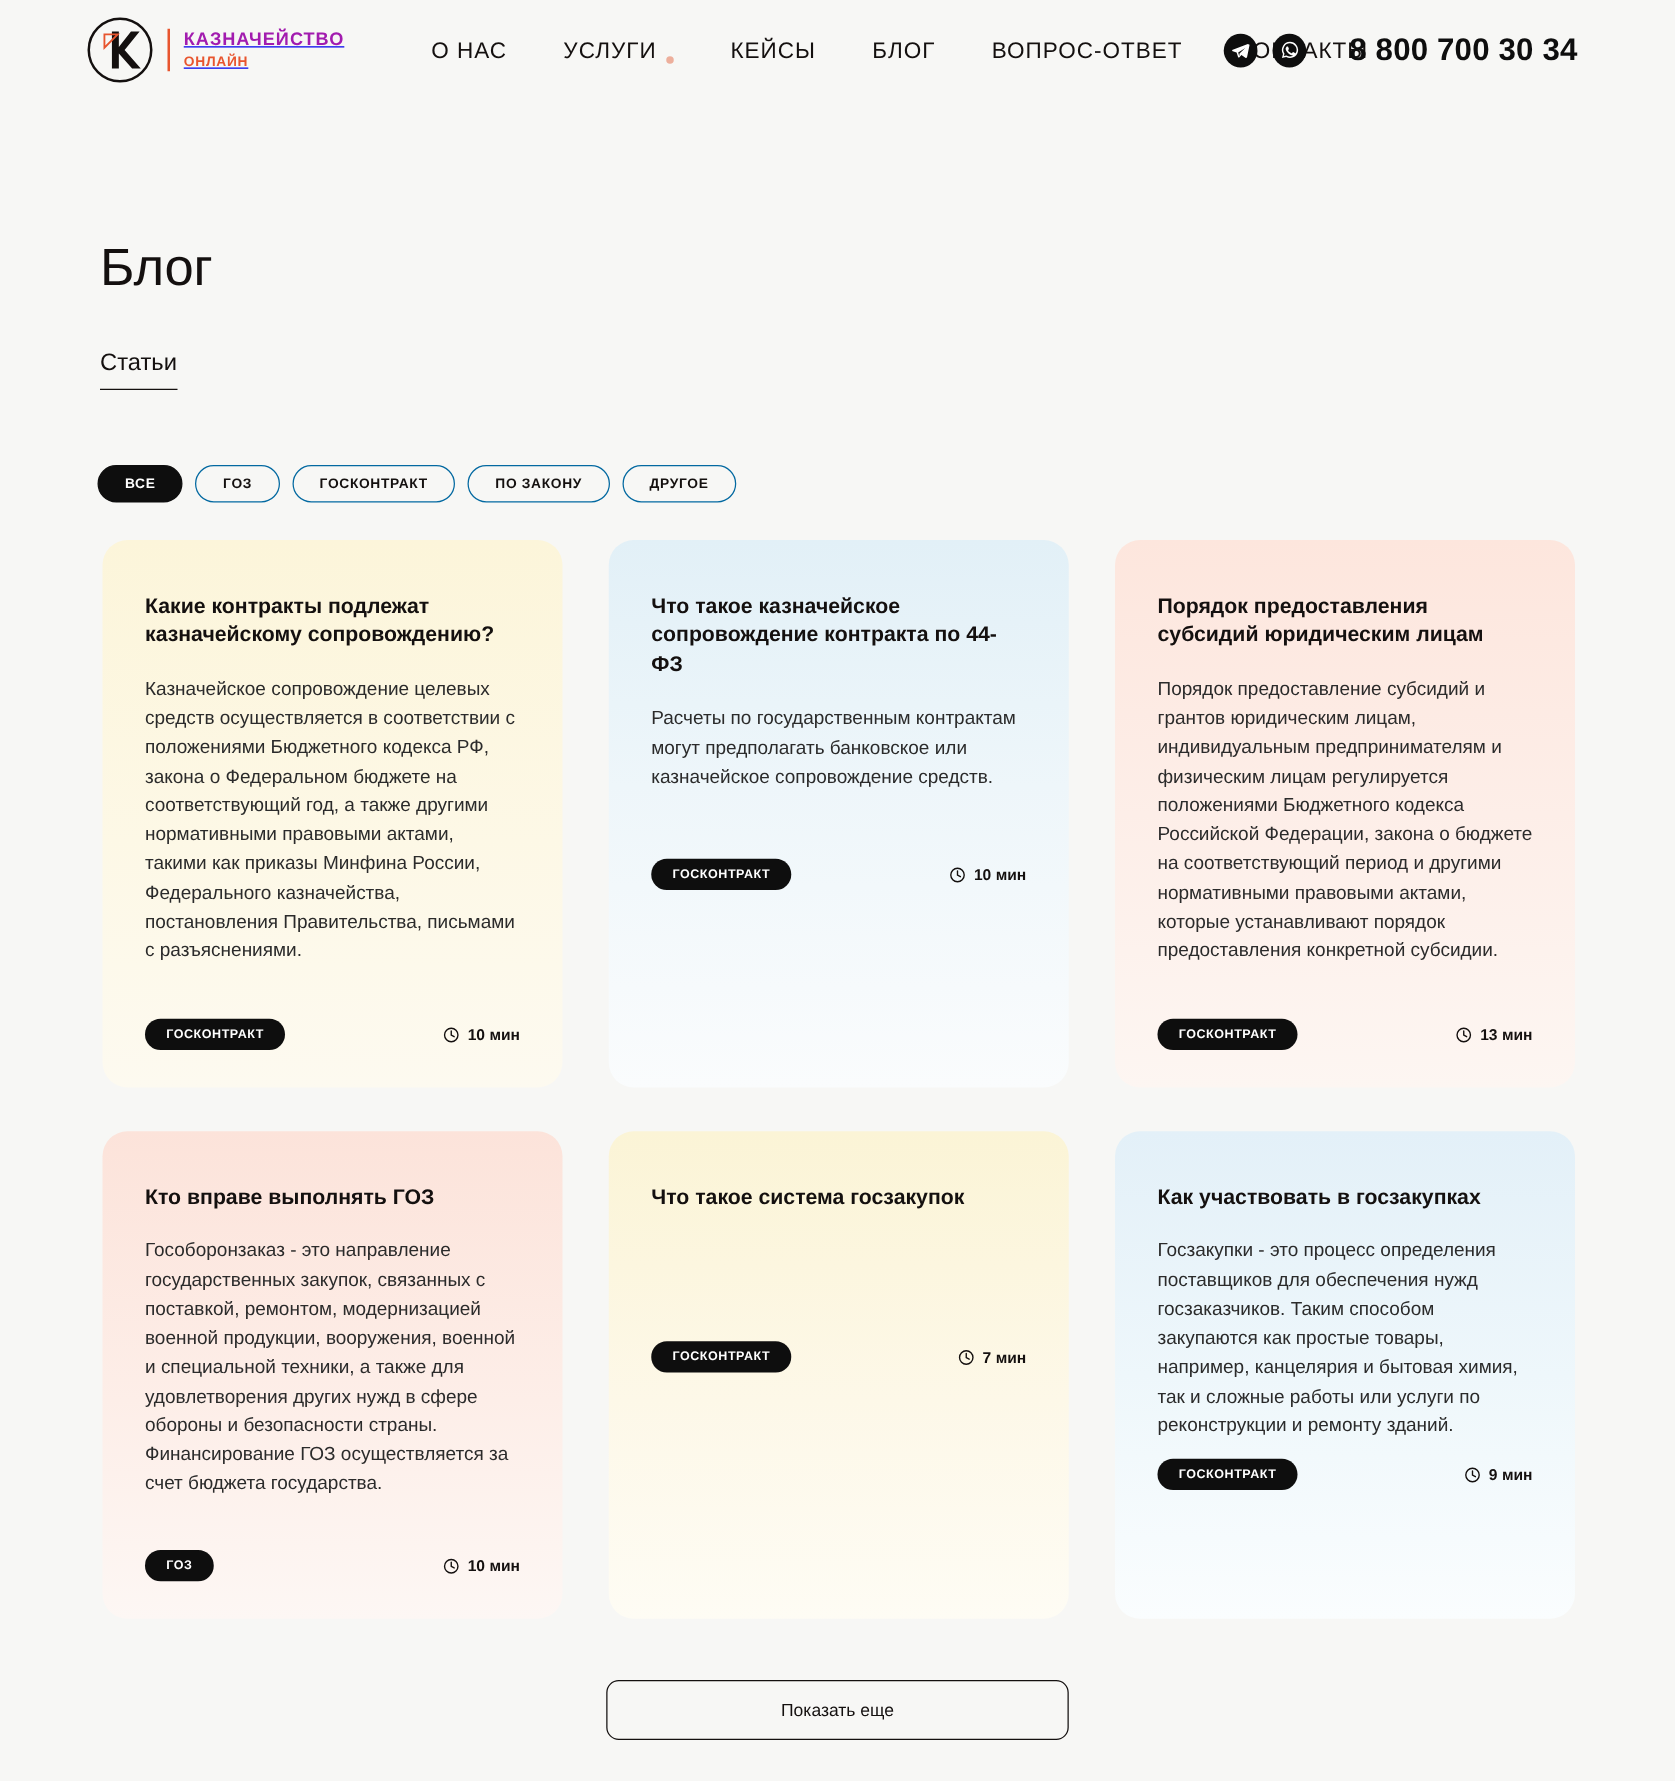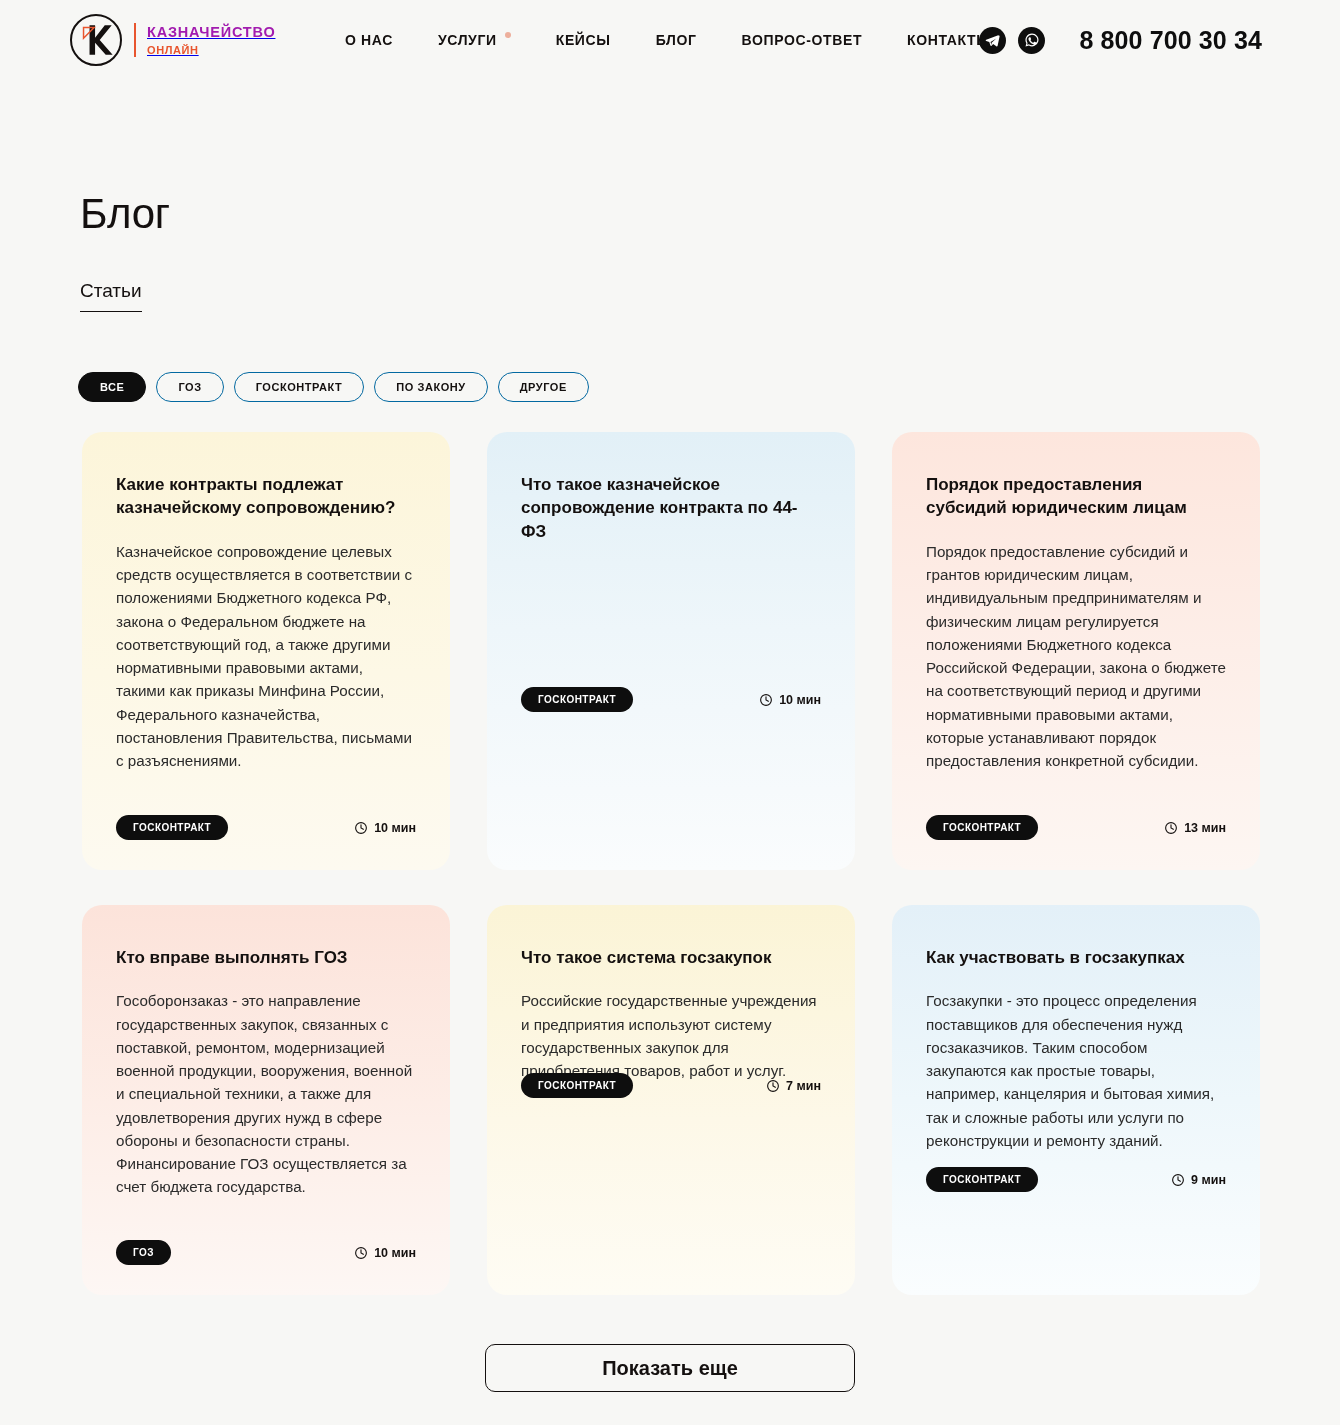--- a/index.html
+++ b/index.html
@@ -40,23 +40,23 @@
   .brand-line2 {
     font-size: 11px; font-weight: 700; letter-spacing: .055em; color: #e8552e;
     font-family: "Liberation Sans", sans-serif;
   }
 
   .nav {
     position: absolute; left: 345px; top: 0; height: 80px;
     display: flex; align-items: center; gap: 0;
   }
   .nav-item {
-    font-size: 14px; font-weight: 700; letter-spacing: .045em;
+    font-size: 18px; font-weight: 400; letter-spacing: .045em;
     color: #14100f; text-decoration: none; cursor: pointer;
-    display: inline-flex; align-items: flex-start; white-space: nowrap;
+    display: inline-flex; align-items: flex-end; white-space: nowrap;
     margin-right: 45px;
   }
   .nav-item:last-child { margin-right: 0; }
   .nav-dot {
     width: 6px; height: 6px; border-radius: 50%;
     background: #edaf9c; margin-left: 8px; display: inline-block;
   }
 
   .header-right {
     position: absolute; right: 78px; top: 0; height: 80px;
@@ -148,21 +148,21 @@
   .bg-yellow2 { background: linear-gradient(180deg, #fbf4d6 0%, #fdf8e8 55%, #fefcf4 100%); }
   .bg-blue2   { background: linear-gradient(180deg, #e3f0f8 0%, #eef7fb 50%, #fafdfe 100%); }
 
   
   .showmore {
     position: absolute; left: 485px; top: 1344px;
     width: 370px; height: 48px;
     border: 1.4px solid #14100f; border-radius: 10px;
     background: #f7f7f5; cursor: pointer;
     display: flex; align-items: center; justify-content: center;
-    font-size: 20px; font-weight: 700; color: #14100f;
+    font-size: 14px; font-weight: 400; color: #14100f;
     font-family: "Liberation Sans", sans-serif;
   }
 </style>
 </head>
 <body>
 
 <div class="page">
 
   <header class="header">
 
@@ -245,20 +245,21 @@
             <circle cx="12" cy="12" r="9.2" fill="none" stroke="#14100f" stroke-width="1.9"></circle>
             <path d="M12 6.6V12l4 2.3" fill="none" stroke="#14100f" stroke-width="1.9" stroke-linecap="round"></path>
           </svg>
           <span>10 мин</span>
         </span>
       </div>
     </article>
 
     <article class="card card-r1 bg-blue">
       <h2 class="card-title">Что такое казначейское сопровождение контракта по 44-ФЗ</h2>
+      <p class="card-text">Расчеты по государственным контрактам могут предполагать банковское или казначейское сопровождение средств.</p>
       <div class="card-footer" style="bottom:auto; top:255px;">
         <span class="tag">ГОСКОНТРАКТ</span>
         <span class="readtime">
           <svg class="clock-ico" width="14" height="14" viewBox="0 0 24 24" xmlns="http://www.w3.org/2000/svg">
             <circle cx="12" cy="12" r="9.2" fill="none" stroke="#14100f" stroke-width="1.9"></circle>
             <path d="M12 6.6V12l4 2.3" fill="none" stroke="#14100f" stroke-width="1.9" stroke-linecap="round"></path>
           </svg>
           <span>10 мин</span>
         </span>
       </div>
@@ -289,21 +290,20 @@
             <circle cx="12" cy="12" r="9.2" fill="none" stroke="#14100f" stroke-width="1.9"></circle>
             <path d="M12 6.6V12l4 2.3" fill="none" stroke="#14100f" stroke-width="1.9" stroke-linecap="round"></path>
           </svg>
           <span>10 мин</span>
         </span>
       </div>
     </article>
 
     <article class="card card-r2 bg-yellow2">
       <h2 class="card-title">Что такое система госзакупок</h2>
-      <p class="card-text">Российские государственные учреждения и предприятия используют систему государственных закупок для приобретения товаров, работ и услуг.</p>
       <div class="card-footer" style="bottom:auto; top:168px;">
         <span class="tag">ГОСКОНТРАКТ</span>
         <span class="readtime">
           <svg class="clock-ico" width="14" height="14" viewBox="0 0 24 24" xmlns="http://www.w3.org/2000/svg">
             <circle cx="12" cy="12" r="9.2" fill="none" stroke="#14100f" stroke-width="1.9"></circle>
             <path d="M12 6.6V12l4 2.3" fill="none" stroke="#14100f" stroke-width="1.9" stroke-linecap="round"></path>
           </svg>
           <span>7 мин</span>
         </span>
       </div>

